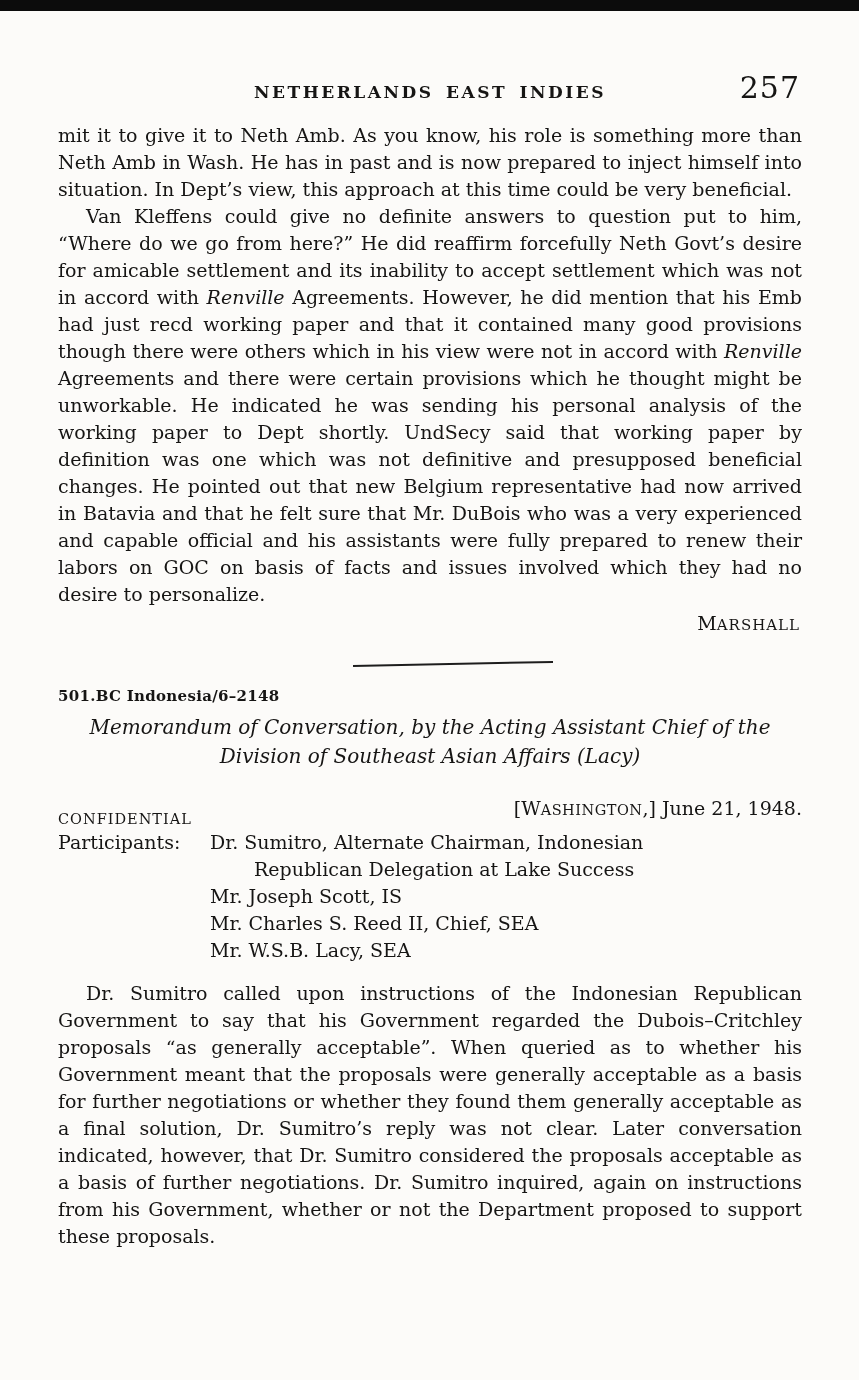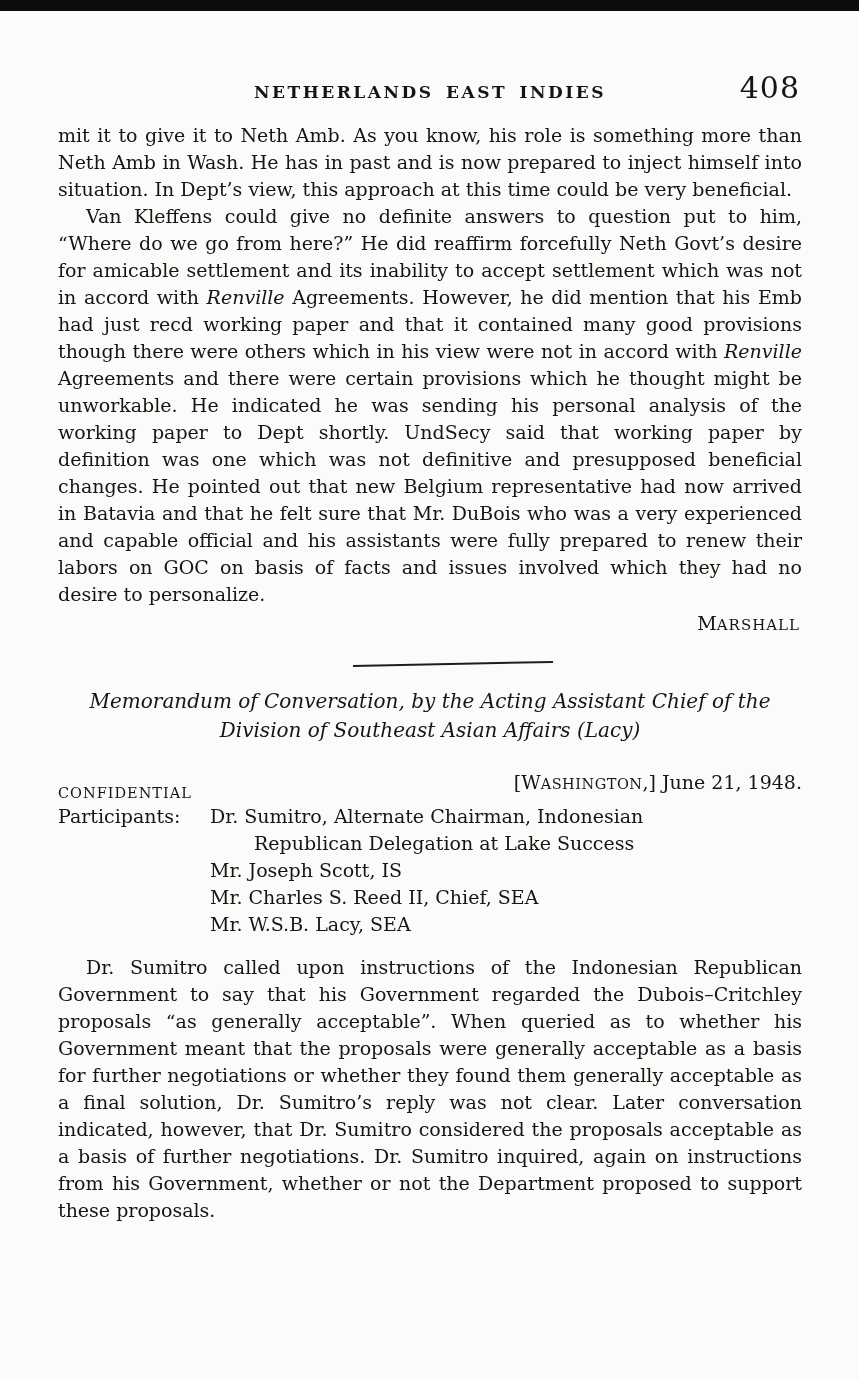--- a/index.html
+++ b/index.html
@@ -143,33 +143,34 @@
 </head>
 <body>
 
 <div class="page">
   <div class="scan-bar-top"></div>
 
   <div class="content">
 
     <div class="running-header">
       <div class="rh-title">NETHERLANDS EAST INDIES</div>
-      <div class="rh-pageno">408</div>
+      <div class="rh-pageno">257</div>
     </div>
 
     <div class="body-text">
       <p>mit it to give it to Neth Amb. As you know, his role is something more than Neth Amb in Wash. He has in past and is now prepared to inject himself into situation. In Dept’s view, this approach at this time could be very beneficial.</p>
       <p class="indent"><span>Van Kleffens could give no definite answers to question put to him, “Where do we go from here?” He did reaffirm forcefully Neth Govt’s desire for amicable settlement and its inability to accept settlement which was not in accord with </span><span class="ital">Renville</span><span> Agreements. However, he did mention that his Emb had just recd working paper and that it contained many good provisions though there were others which in his view were not in accord with </span><span class="ital">Renville</span><span> Agreements and there were certain provisions which he thought might be unworkable. He indicated he was sending his personal analysis of the working paper to Dept shortly. UndSecy said that working paper by definition was one which was not definitive and presupposed beneficial changes. He pointed out that new Belgium representative had now arrived in Batavia and that he felt sure that Mr. DuBois who was a very experienced and capable official and his assistants were fully prepared to renew their labors on GOC on basis of facts and issues involved which they had no desire to personalize.</span></p>
     </div>
 
 
     <div class="signature"><span>M</span><span class="sig-rest">ARSHALL</span></div>
 
     <div class="section-divider"></div>
 
+    <div class="memo-citation">501.BC Indonesia/6–2148</div>
 
     <div class="memo-heading">Memorandum of Conversation, by the Acting Assistant Chief of the Division of Southeast Asian Affairs (Lacy)</div>
 
     <div class="class-date-row">
       <span class="classification">CONFIDENTIAL</span>
       <span class="dateline"><span>[W</span><span class="city-caps">ASHINGTON</span><span>,]</span><span> June 21, 1948.</span></span>
     </div>
 
     <div class="participants">
       <div class="participants-row">

